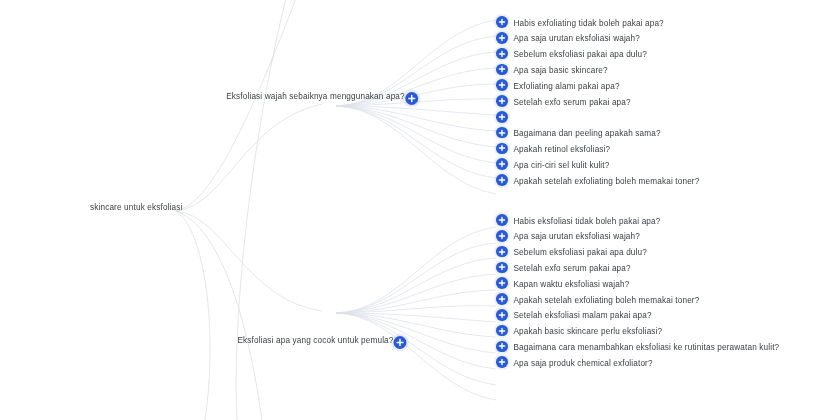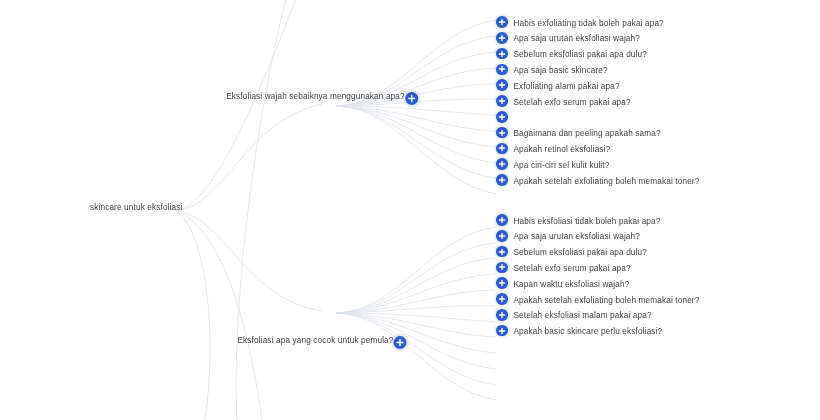--- a/index.html
+++ b/index.html
@@ -303,15 +303,31 @@
         <span class="leaf-label">Setelah eksfoliasi malam pakai apa?</span>
       </div>
       <div class="leaf-row">
         <div class="leaf-badge">
           <svg width="8" height="8" viewBox="0 0 8 8" aria-hidden="true">
             <path d="M4 1.4v5.2M1.4 4h5.2" stroke="#ffffff" stroke-width="1.4" stroke-linecap="round" fill="none"></path>
           </svg>
         </div>
         <span class="leaf-label">Apakah basic skincare perlu eksfoliasi?</span>
       </div>
+      <div class="leaf-row">
+        <div class="leaf-badge">
+          <svg width="8" height="8" viewBox="0 0 8 8" aria-hidden="true">
+            <path d="M4 1.4v5.2M1.4 4h5.2" stroke="#ffffff" stroke-width="1.4" stroke-linecap="round" fill="none"></path>
+          </svg>
+        </div>
+        <span class="leaf-label">Bagaimana cara menambahkan eksfoliasi ke rutinitas perawatan kulit?</span>
+      </div>
+      <div class="leaf-row">
+        <div class="leaf-badge">
+          <svg width="8" height="8" viewBox="0 0 8 8" aria-hidden="true">
+            <path d="M4 1.4v5.2M1.4 4h5.2" stroke="#ffffff" stroke-width="1.4" stroke-linecap="round" fill="none"></path>
+          </svg>
+        </div>
+        <span class="leaf-label">Apa saja produk chemical exfoliator?</span>
+      </div>
     </div>
 
 </div>
 
 </body></html>

